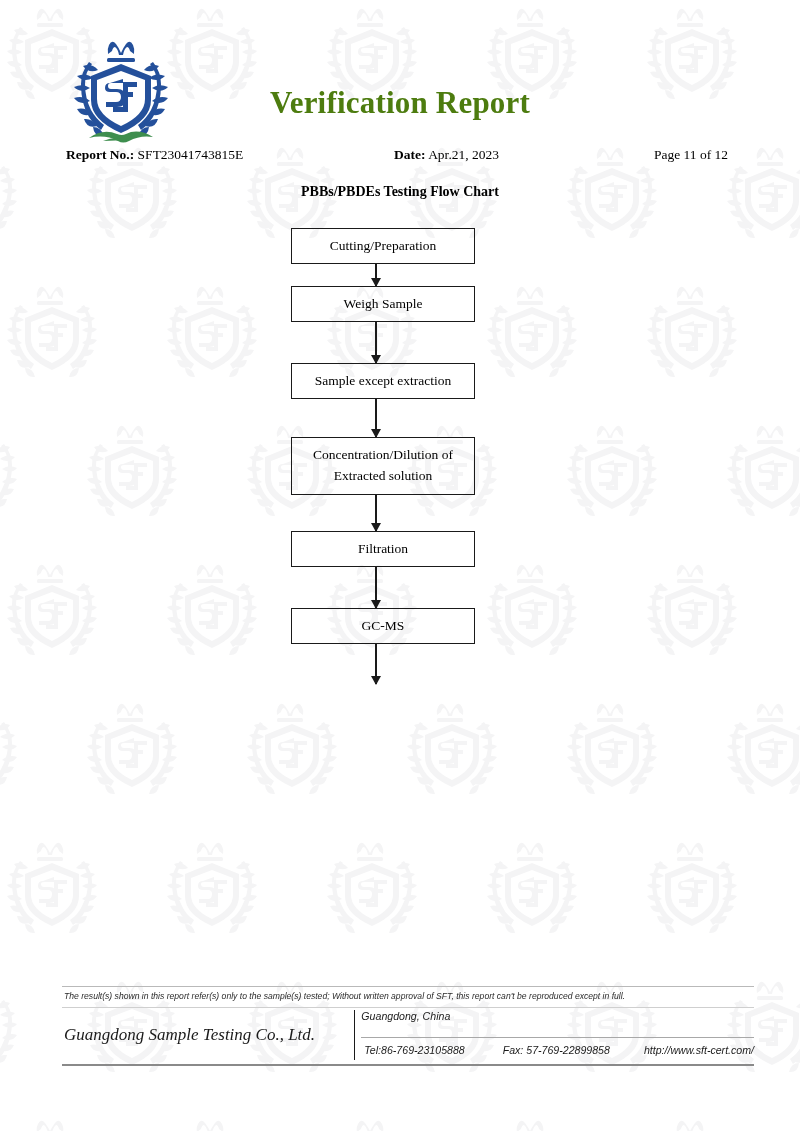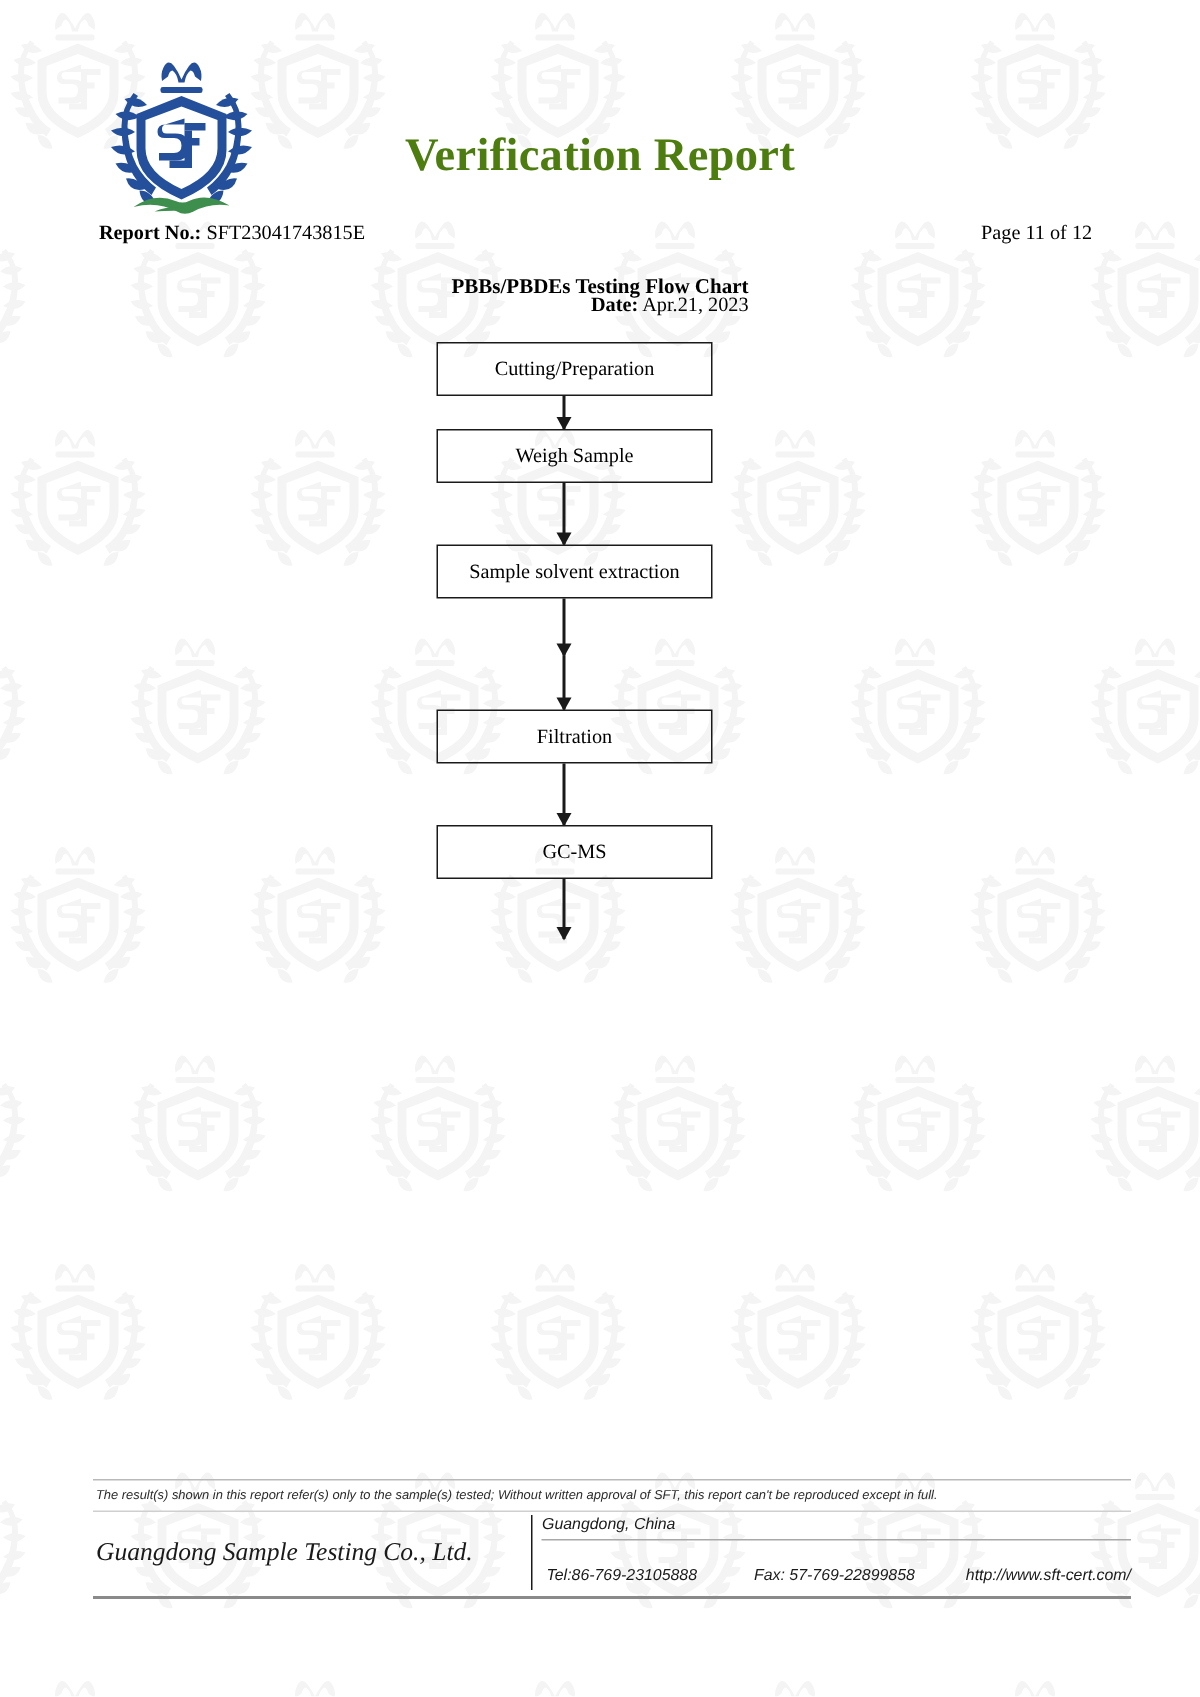--- a/index.html
+++ b/index.html
@@ -78,21 +78,20 @@
   }
   .meta-left {
     position: absolute;
     left: 66px; top: 0;
     white-space: nowrap;
   }
   .meta-center {
     position: absolute;
     left: 394px; top: 0;
     white-space: nowrap;
-    margin-top: 48px;
   }
   .meta-right {
     position: absolute;
     left: 654px; top: 0;
     white-space: nowrap;
   }
   .meta-label { font-weight: bold; }
   .meta-value { font-weight: normal; }
 
   .flow-heading {
@@ -201,23 +200,23 @@
     font-size: 10.6px;
     line-height: 1.42;
     color: #1a1a1a;
     padding-top: 1px;
     box-sizing: border-box;
   }
   .addr-line1 { white-space: nowrap; }
   .addr-line2 { white-space: nowrap; }
   .addr-contact {
     display: flex;
-    padding-top: 16px;
+    padding-top: 5px;
     border-top: 1px solid #a8a8a8;
-    margin-top: 2px;
+    margin-top: 13px;
     white-space: nowrap;
   }
   .addr-contact .tel  { padding-left: 3px; }
   .addr-contact .fax  { padding-left: 38px; }
   .addr-contact .web  { padding-left: 34px; }
   .footer-rule-bottom {
     width: 692px;
     height: 2px;
     background: #8a8a8a;
     margin-top: 2px;
@@ -1972,27 +1971,33 @@
 
       <div class="flow-box h1">
         <span>Weigh Sample</span>
       </div>
       <div class="flow-connector" style="height:41px">
         <div class="stem" style="height:41px"></div>
           <div class="head"></div>
       </div>
 
       <div class="flow-box h1">
-        <span>Sample solvent extraction</span>
+        <span>Sample except extraction</span>
       </div>
       <div class="flow-connector" style="height:38px">
         <div class="stem" style="height:38px"></div>
           <div class="head"></div>
       </div>
 
+      <div class="flow-box h2">
+        <span>
+          <span>Concentration/Dilution of</span><br>
+          <span>Extracted solution</span>
+        </span>
+      </div>
       <div class="flow-connector" style="height:36px">
         <div class="stem" style="height:36px"></div>
           <div class="head"></div>
       </div>
 
       <div class="flow-box h1">
         <span>Filtration</span>
       </div>
       <div class="flow-connector" style="height:41px">
         <div class="stem" style="height:41px"></div>

